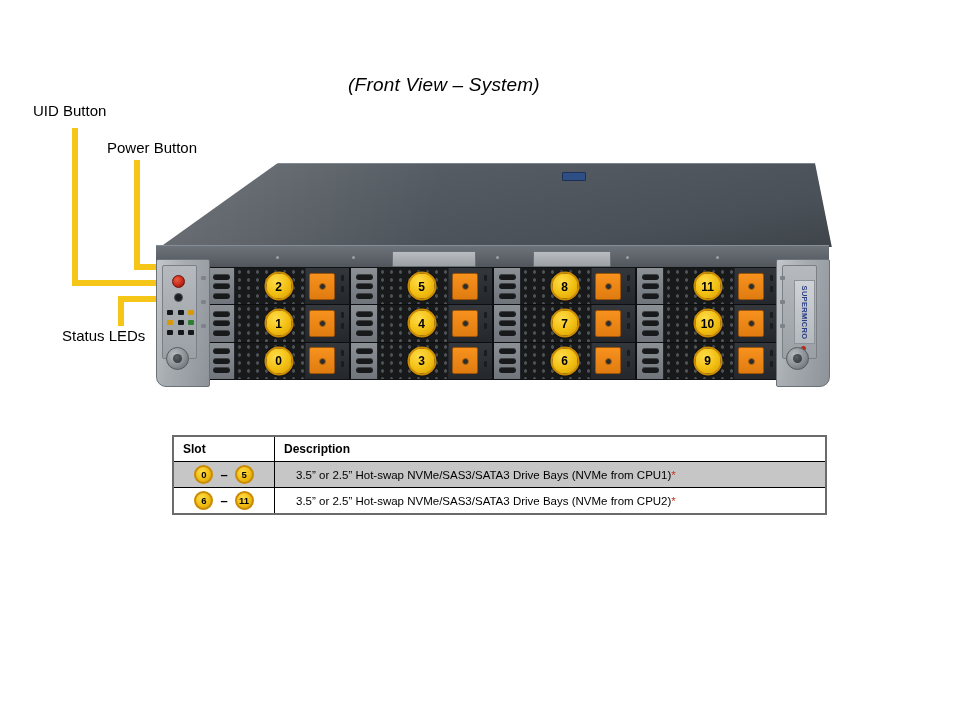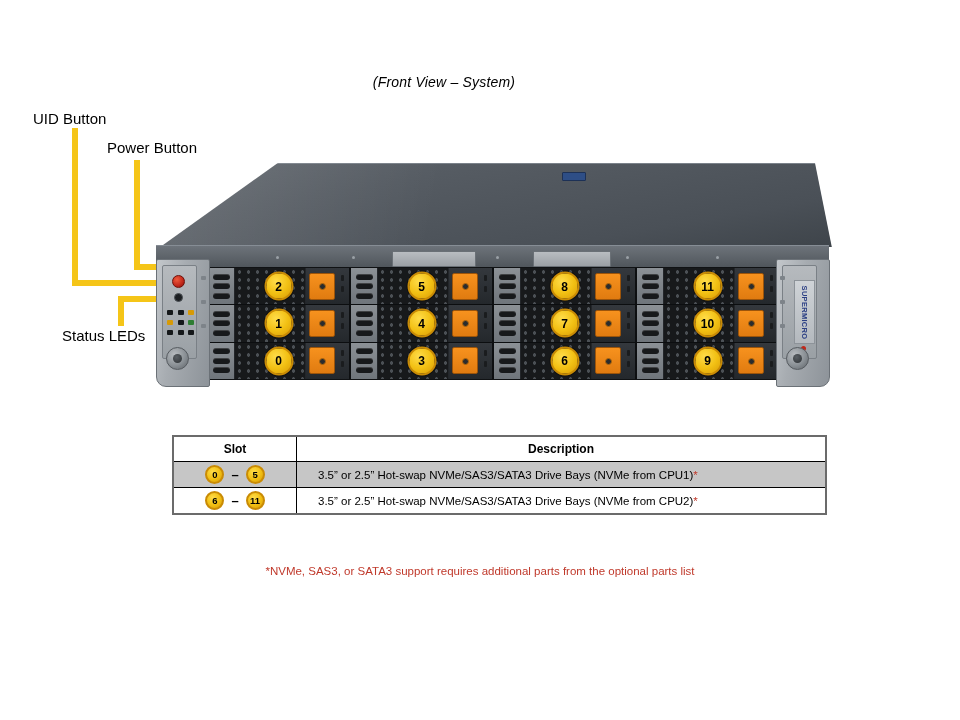--- a/index.html
+++ b/index.html
@@ -17,33 +17,33 @@
   }
 
   
   #caption {
     position: absolute;
     left: 0;
     top: 74px;
     width: 888px;
     text-align: center;
     font-style: italic;
-    font-size: 14px;
+    font-size: 19px;
     color: #000;
     letter-spacing: 0.2px;
   }
 
   
   .callout-label {
     position: absolute;
     font-size: 15px;
     color: #000;
     white-space: nowrap;
   }
-  #lbl-uid     { left: 33px;  top: 110px; }
+  #lbl-uid     { left: 33px;  top: 102px; }
   #lbl-power   { left: 88px;  top: 139px; margin-left: 19px; }
   #lbl-status  { left: 62px;  top: 327px; }
 
   
   .leader {
     position: absolute;
     background: #F5C518;
   }
 
   
@@ -362,23 +362,22 @@
   #slot-table th, #slot-table td {
     border: 1px solid #000;
     padding: 0;
     text-align: left;
     vertical-align: middle;
   }
   #slot-table th {
     font-weight: bold;
     font-size: 12px;
     height: 24px;
-    padding: 0 20px;
+    padding: 0 9px;
     background: #ffffff;
-    text-align: center;
   }
   .col-slot { width: 82px; }
   #slot-table td.cell-desc {
     height: 25px;
     padding: 0 21px;
     white-space: nowrap;
   }
   #slot-table tr.shaded td { background: #c6c6c6; }
   .cell-slot {
     height: 25px;
@@ -713,15 +712,14 @@
             <span class="slot-badge">11</span>
           </div>
         </td>
         <td class="cell-desc">
           <span>3.5” or 2.5” Hot-swap NVMe/SAS3/SATA3 Drive  Bays (NVMe from  CPU2)</span><span class="asterisk">*</span>
         </td>
       </tr>
     </tbody>
   </table>
 
-  <div id="footnote">*NVMe, SAS3, or SATA3 support requires  additional parts from  the optional parts list</div>
 
 </div>
 
 </body></html>

